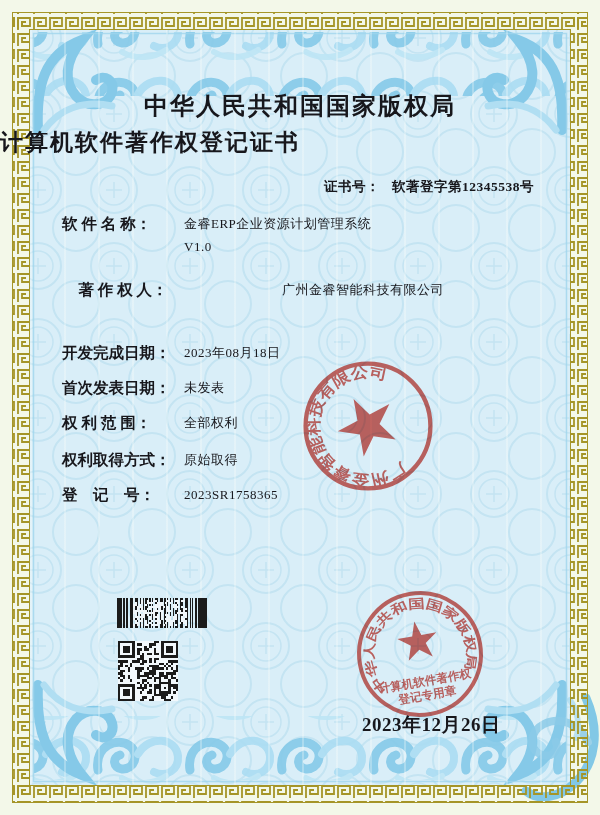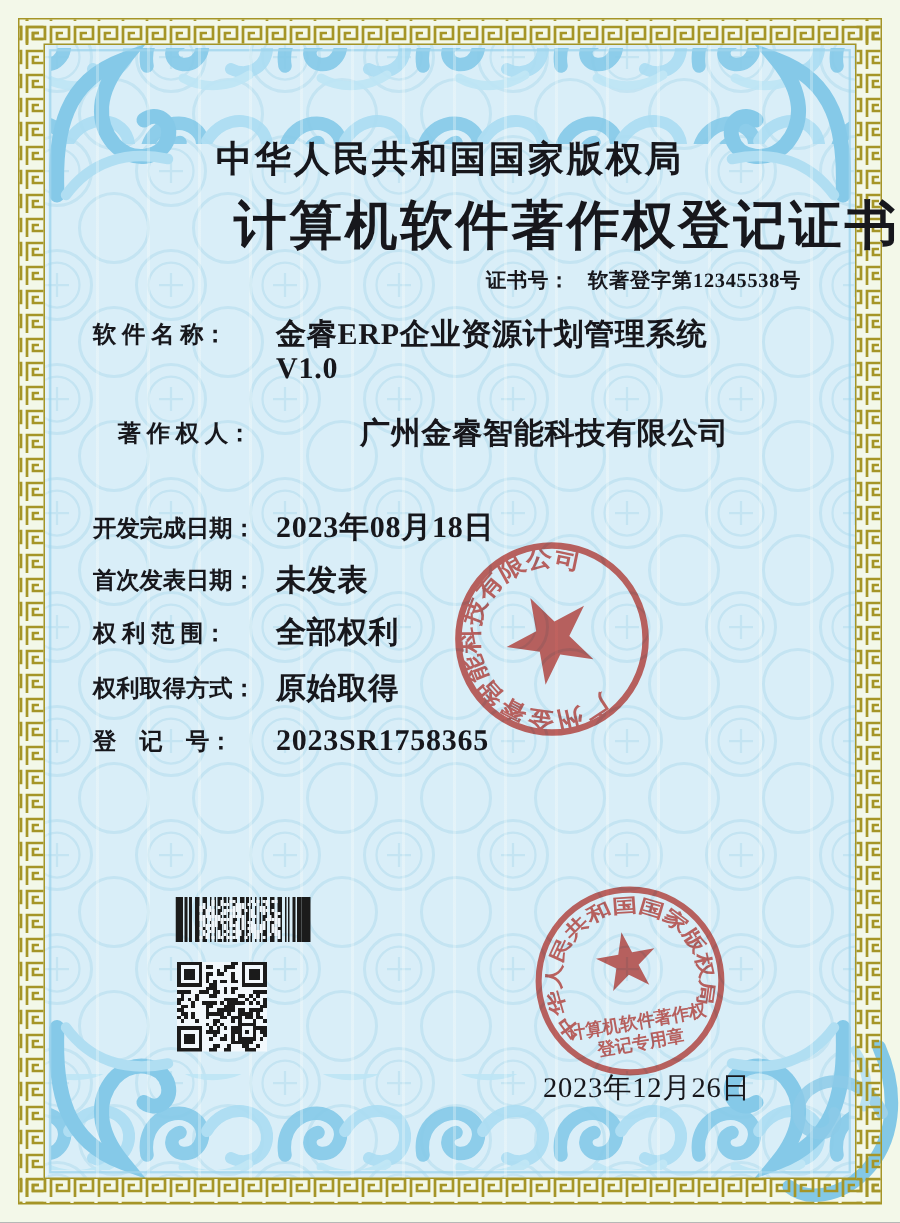--- a/index.html
+++ b/index.html
@@ -7,40 +7,40 @@
     position:relative;width:600px;height:815px;overflow:hidden;
     background:var(--margin-green,#f3f8e9);
     font-family:"Liberation Serif","DejaVu Serif",serif;
     color:var(--text-black,#17171c);
   }
   .deco{position:absolute;left:0;top:0;pointer-events:none;}
   .stripes{position:absolute;left:30px;top:30px;width:540px;height:755px;pointer-events:none;
     background:repeating-linear-gradient(90deg, rgba(255,255,250,.28) 0 2px, rgba(255,255,255,0) 2px 34px);}
   .issuer{position:absolute;left:0;top:90px;width:100%;text-align:center;
     font-size:24px;font-weight:bold;letter-spacing:2px;}
-  .title{position:absolute;left:0;top:127px;width:100%;text-align:right;
-    font-size:35px;font-weight:bold;letter-spacing:2px;}
+  .title{position:absolute;left:0;top:127px;width:100%;text-align:left;
+    font-size:23px;font-weight:bold;letter-spacing:2px;}
   .certno{position:absolute;right:66px;top:178px;font-size:13.5px;font-weight:bold;letter-spacing:.5px;text-align:center;}
   .certno .cv{margin-left:12px;}
   #fields{position:absolute;left:62px;top:212px;width:480px;}
   .frow{display:flex;margin-bottom:12px;line-height:23px;}
   .frow:nth-child(1){margin-bottom:20px;}
   .frow:nth-child(2){margin-bottom:40px;text-align:center;}
   .frow:nth-child(5){margin-bottom:14px;}
   .flabel{flex:0 0 122px;font-size:15.5px;font-weight:bold;white-space:pre;}
   .fvals{flex:1;}
-  .fval{font-size:20px;font-weight:bold;letter-spacing:.5px;}
+  .fval{font-size:13px;font-weight:normal;letter-spacing:.5px;}
   .statement{position:absolute;left:60px;top:516px;width:488px;margin:0;
     font-size:15.5px;font-weight:bold;line-height:37px;text-indent:2em;text-align:justify;}
   .barcode{position:absolute;left:117px;top:598px;}
   .qrcode{position:absolute;left:118px;top:641px;}
   .seal{position:absolute;mix-blend-mode:multiply;}
   .s1{left:296px;top:354px;width:144px;height:144px;}
   .s2{left:352px;top:586px;width:136px;height:136px;}
-  .date{position:absolute;left:362px;top:712px;font-size:19px;font-weight:normal;letter-spacing:.5px;z-index:5;}
+  .date{position:absolute;left:362px;top:712px;font-size:19px;font-weight:bold;letter-spacing:.5px;z-index:5;}
   svg{font-family:"Liberation Serif","DejaVu Serif",serif;}
 </style>
 </head>
 <body>
 
 <div class="page">
 
   <svg class="deco" width="600" height="815" viewBox="0 0 600 815">
     <defs>
       <pattern id="mg" width="16" height="16" patternUnits="userSpaceOnUse">

